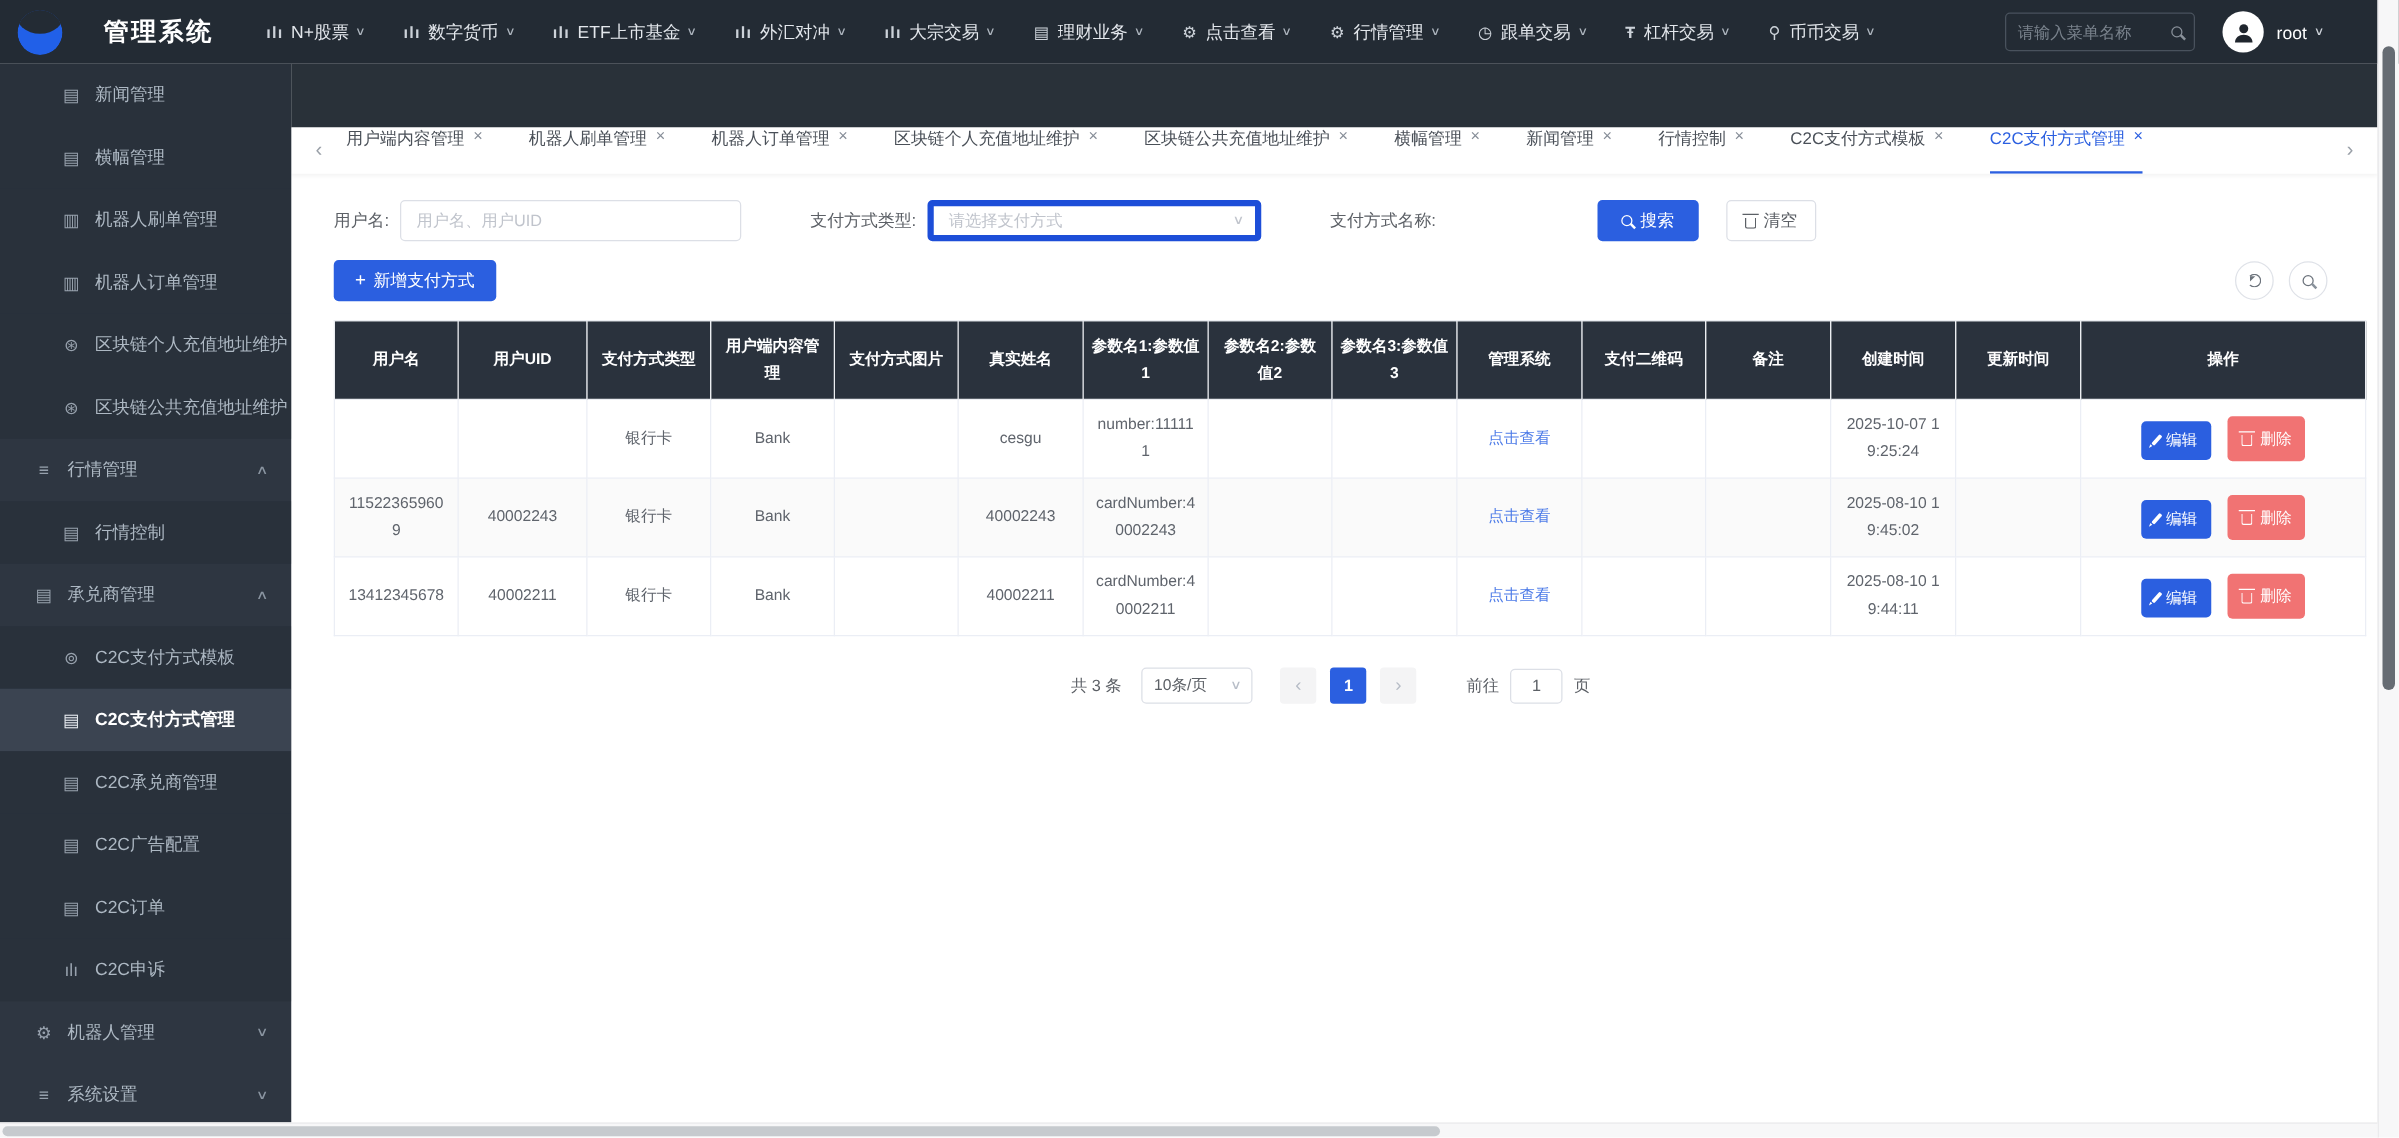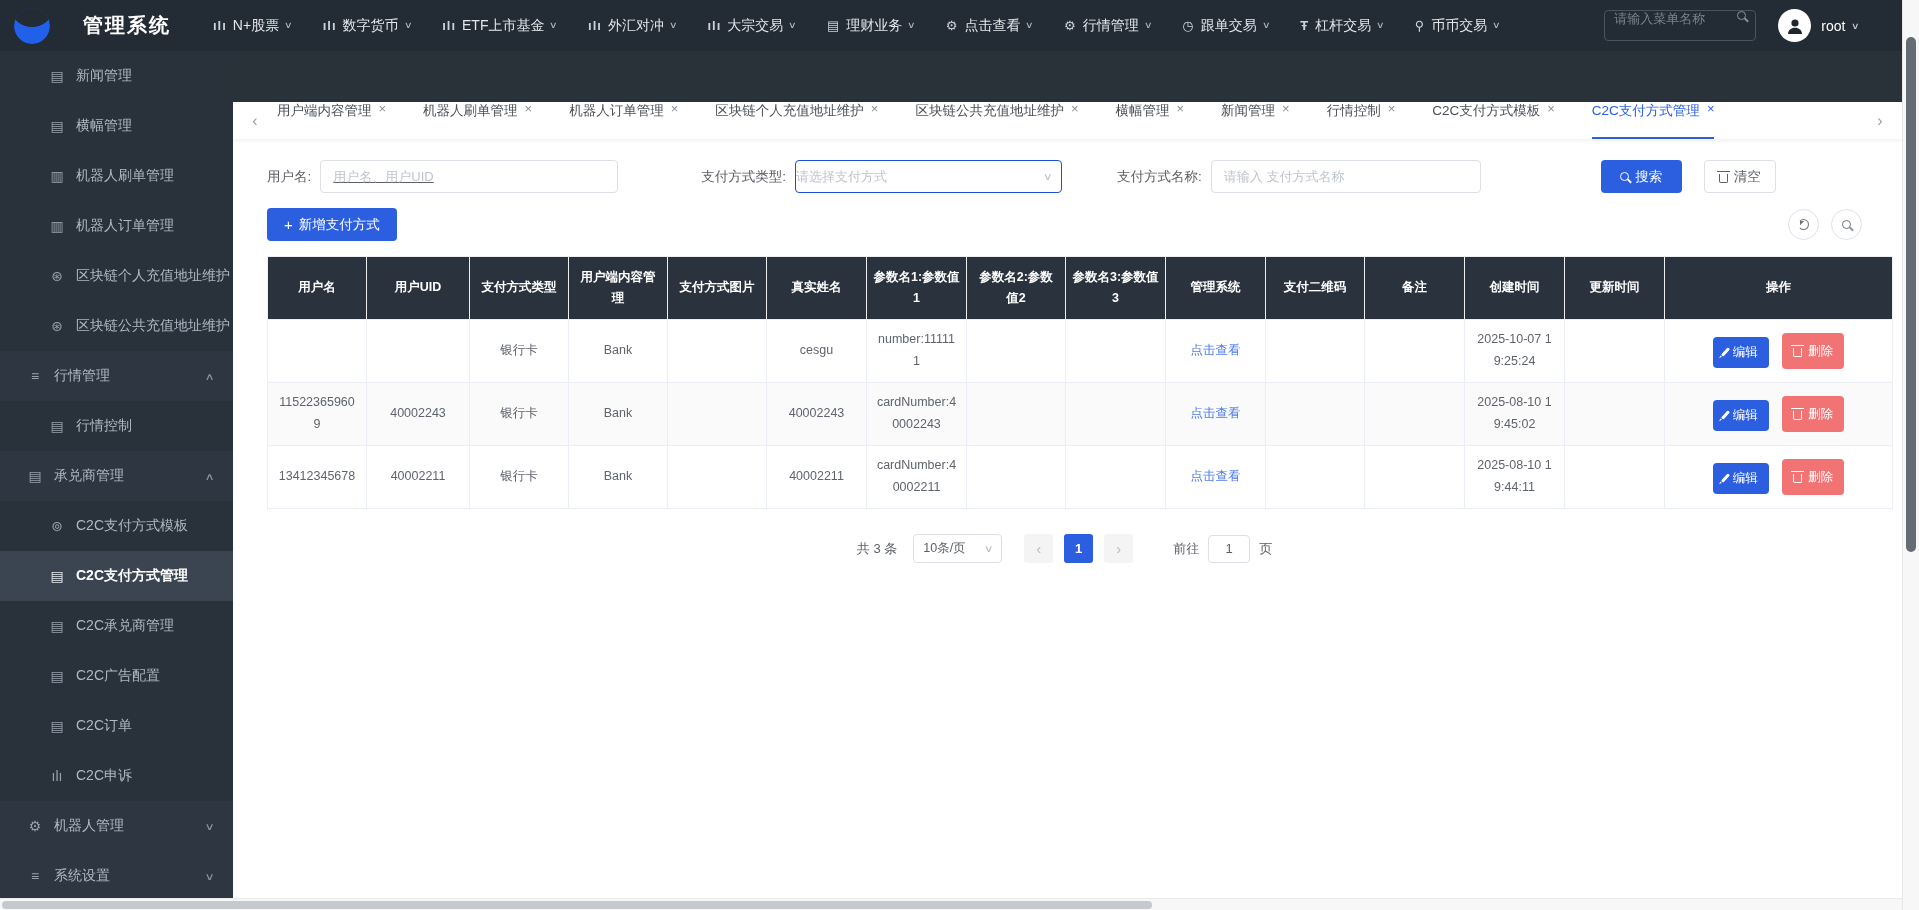--- a/index.html
+++ b/index.html
@@ -12,21 +12,21 @@
   .logo{width:36px;height:36px;margin-left:14px;position:relative;flex:none;overflow:hidden;border-radius:50%;}
   .logo .c1{position:absolute;inset:0;border-radius:50%;background:#2160e8;}
   .logo .c2{position:absolute;width:40px;height:34px;border-radius:50%;background:#232b34;left:-2px;top:-15px;}
   .brand{color:#fff;font-size:20px;font-weight:bold;margin-left:33px;letter-spacing:2px;white-space:nowrap;}
   .top-menus{display:flex;align-items:center;margin-left:42px;gap:31px;}
   .tm{color:#e3e7ec;font-size:14px;display:flex;align-items:center;gap:6px;cursor:pointer;white-space:nowrap;}
   .tm .ic{font-size:13px;color:#ccd2d9;line-height:1;}
   .ic-bars{font-size:11px;font-weight:bold;letter-spacing:1px;}
   .caret{font-size:9px;color:#aeb6bf;line-height:1;transform:scaleX(1.3);}
   .top-search{margin-left:auto;width:152px;height:31px;border:1px solid #49525d;border-radius:4px;
-    display:flex;align-items:flex-start;padding:0 9px;gap:6px;}
+    display:flex;align-items:center;padding:0 9px;gap:6px;}
   .top-search input{flex:1;min-width:0;background:transparent;border:none;outline:none;color:#dfe3e8;font-size:13px;
     font-family:inherit;}
   .top-search input::placeholder{color:#79828c;}
   .mag{width:9px;height:9px;border:1.5px solid #8a929b;border-radius:50%;position:relative;flex:none;}
   .mag::after{content:"";position:absolute;width:5px;height:1.5px;background:#8a929b;transform:rotate(45deg);
     right:-4px;bottom:-1px;}
   .avatar{width:33px;height:33px;border-radius:50%;background:#fff;margin-left:22px;flex:none;
     display:flex;align-items:center;justify-content:center;}
   .username{color:#fff;font-size:14px;margin-left:10px;}
   .user-caret{color:#cfd4da;font-size:9px;margin-left:7px;margin-right:60px;transform:scaleX(1.3);}
@@ -53,24 +53,24 @@
   .tab.active .x{color:#2b5fe0;}
 
   
   .content{position:absolute;top:139px;left:233px;width:1669px;bottom:12px;background:#fff;
     padding:21px 40px 0 34px;overflow:hidden;z-index:5;}
   .filters{display:flex;align-items:center;}
   .flabel{font-size:13.5px;color:#5c6066;margin-right:9px;white-space:nowrap;}
   .finput{height:33px;border:1px solid #dcdfe6;border-radius:4px;padding:0 12px;font-size:13px;color:#5c6066;
     outline:none;font-family:inherit;}
   .finput::placeholder{color:#c0c4cc;}
-  .fselect{height:33px;border:1px solid #1d4ed8;border-radius:4px;padding:0 10px 0 0;font-size:13px;
+  .fselect{height:33px;border:5px solid #1d4ed8;border-radius:4px;padding:0 10px 0 12px;font-size:13px;
     color:#c0c4cc;display:flex;align-items:center;justify-content:space-between;cursor:pointer;}
   .fselect .caret2{color:#c0c4cc;font-size:10px;transform:scaleX(1.3);}
-  .w1{width:298px;margin-right:83px;text-decoration:underline;}
+  .w1{width:273px;margin-right:55px;}
   .w2{width:267px;margin-right:55px;}
   .w3{width:270px;}
   .btn{border:none;border-radius:4px;cursor:pointer;font-family:inherit;display:inline-flex;
     align-items:center;justify-content:center;gap:6px;}
   .btn-search{margin-left:120px;width:81px;height:33px;background:#2b5fe0;color:#fff;font-size:13.5px;}
   .btn-search .mag{border-color:#fff;}
   .btn-search .mag::after{background:#fff;}
   .btn-clear{margin-left:22px;width:72px;height:33px;background:#fff;border:1px solid #dcdfe6;color:#5c6066;font-size:13.5px;}
   .trash{width:9px;height:9px;border:1.3px solid currentColor;border-top:none;border-radius:0 0 2px 2px;
     position:relative;margin-top:3px;flex:none;}
@@ -344,21 +344,20 @@
 
   <div class="filters">
     <span class="flabel">用户名:</span>
     <input class="finput w1" placeholder="用户名、用户UID" style="">
     <span class="flabel">支付方式类型:</span>
     <div class="fselect w2">
       <span>请选择支付方式</span>
       <span class="caret2">∨</span>
     </div>
     <span class="flabel">支付方式名称:</span>
-    <input class="finput w3" placeholder="请输入 支付方式名称" style="">
     <button class="btn btn-search">
       <span class="mag"></span>
       <span>搜索</span>
     </button>
     <button class="btn btn-clear">
       <span class="trash"></span>
       <span>清空</span>
     </button>
   </div>
 

